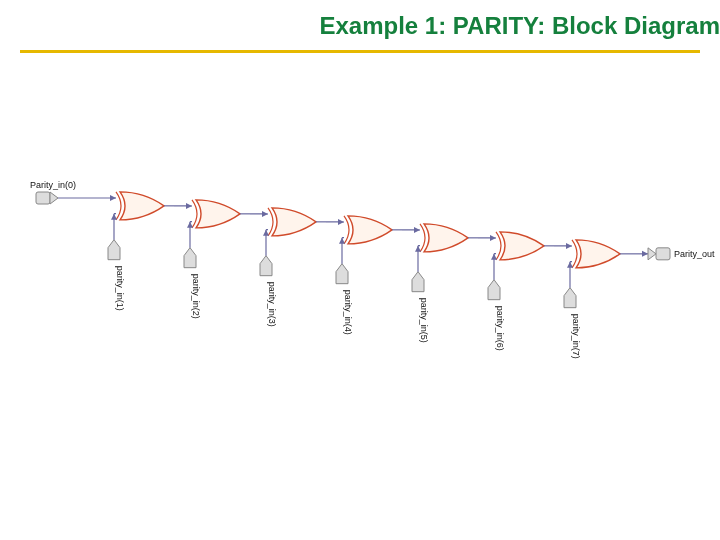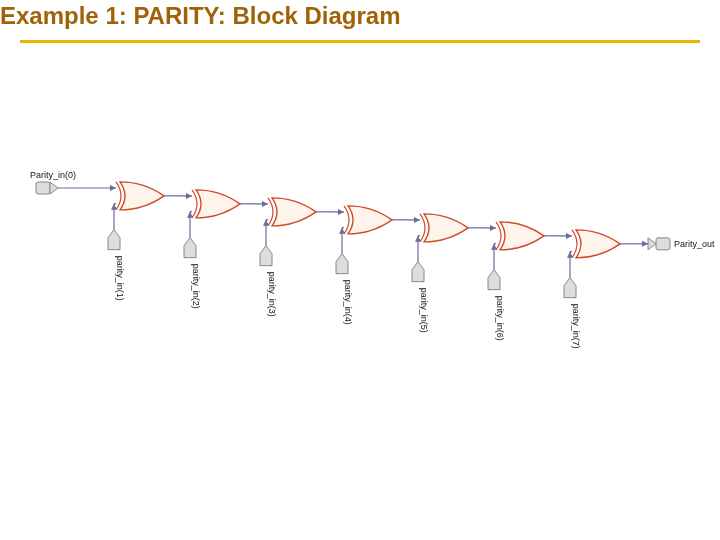--- a/index.html
+++ b/index.html
@@ -1,16 +1,16 @@
 <!DOCTYPE html>
 <html><head>
 <meta charset="utf-8">
 <style>
   html,body{margin:0;padding:0;width:720px;height:540px;background:#fff;font-family:Arial,Helvetica,sans-serif;}
-  .title{color:#a16207;font-weight:bold;font-size:24px;text-align:left;padding-top:2px;}
+  .title{color:#15803d;font-weight:bold;font-size:24px;text-align:right;padding-top:12px;}
   .rule{height:3px;background:#e6b800;margin:10px 20px 0 20px;}
   .canvas{position:relative;width:664px;height:460px;}
   svg{position:absolute;left:0;top:0;}
   .siglabel{font-family:Arial;font-size:9px;fill:#111;}
   .vlabel{font-family:Arial;font-size:9px;fill:#111;}
 </style>
 </head>
 <body>
 
 <div class="title">Example 1: PARITY: Block Diagram</div>

